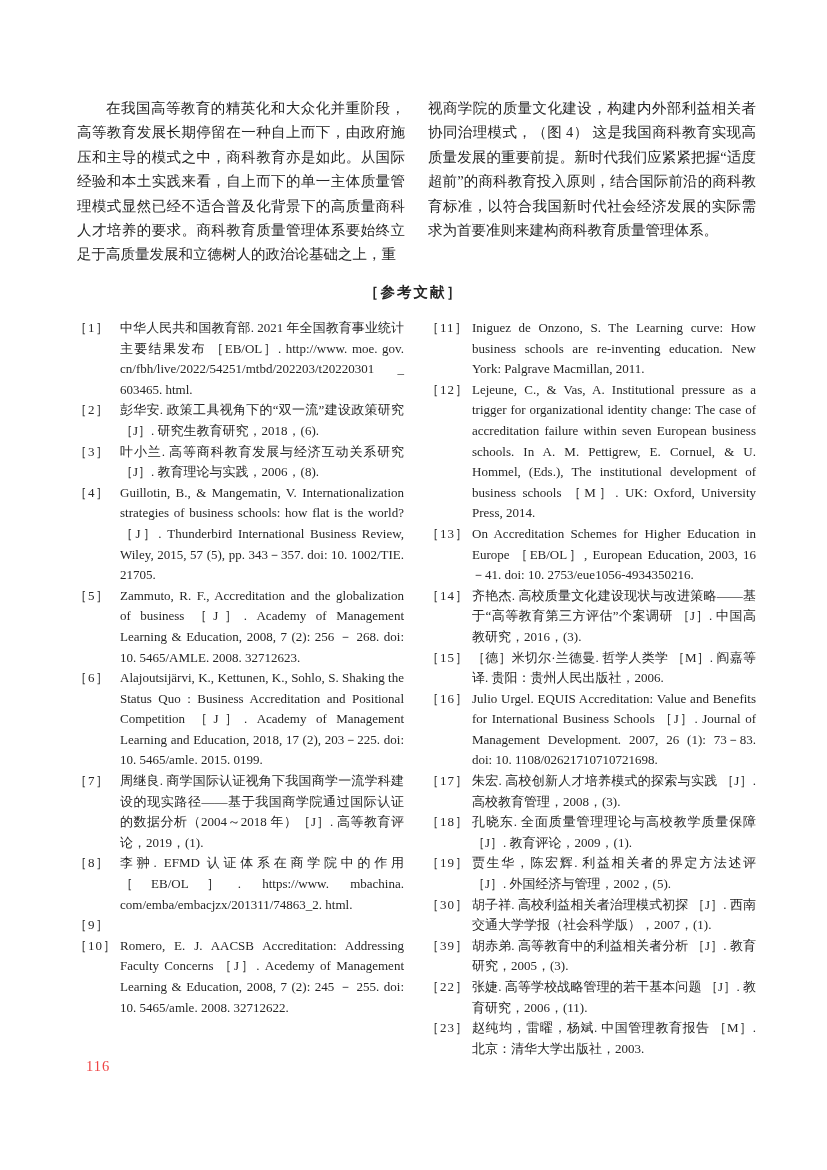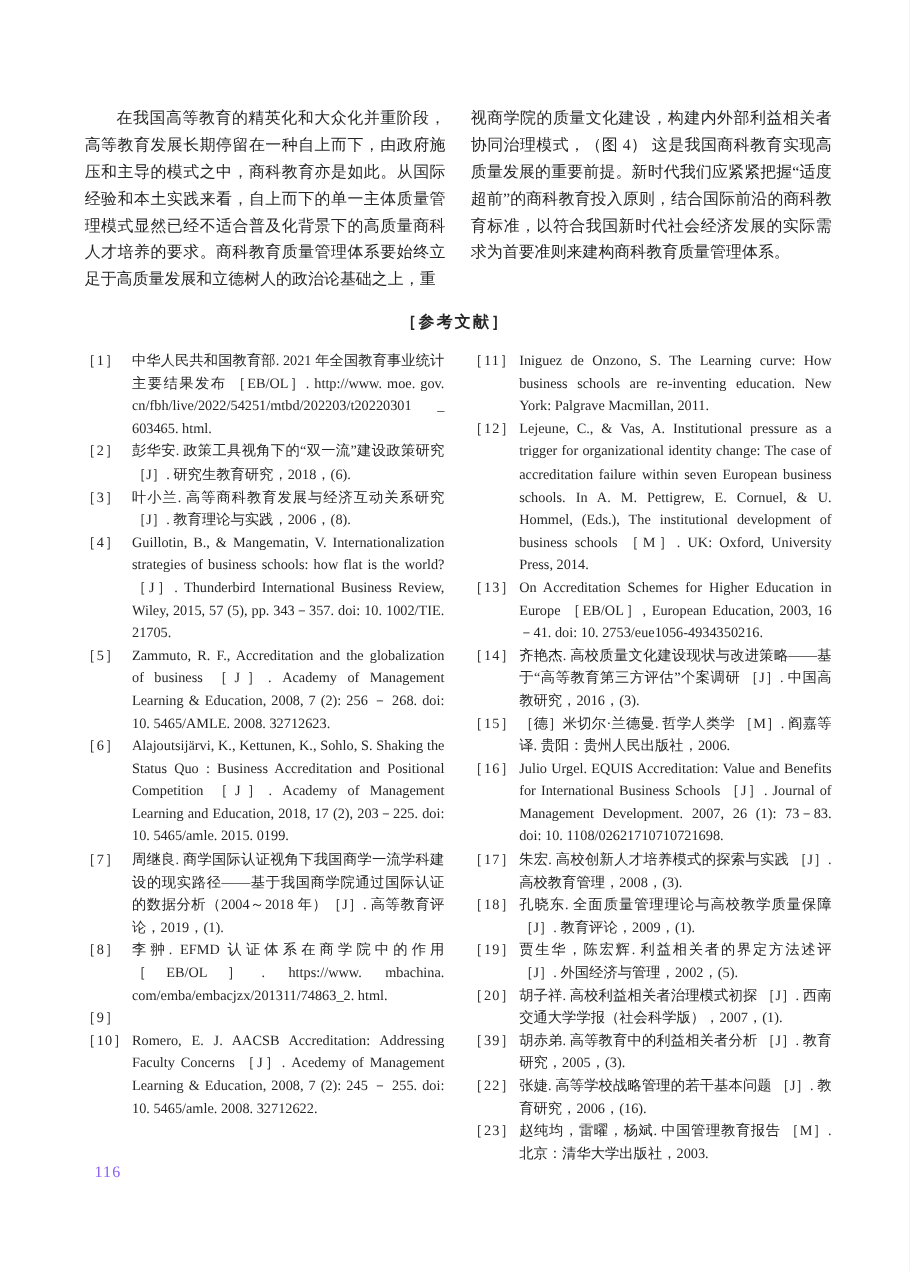--- a/index.html
+++ b/index.html
@@ -46,21 +46,21 @@
     letter-spacing:1px;
   }
   .ref-text{
     flex:1 1 auto;
     text-align:justify;text-justify:inter-word;
     word-break:break-word;
   }
   
   .page-number{
     position:absolute;left:86px;top:1058px;
-    font-size:14.5px;color:#8b5cf6;letter-spacing:1px;
+    font-size:14.5px;color:#ef4444;letter-spacing:1px;
   }
   
   .footer{
     position:absolute;left:28px;top:1190px;width:771px;
     display:flex;gap:28px;align-items:center;
     font-size:16px;
     color:#a9a9a9;
     white-space:nowrap;
   }
   .footer .footer-url{color:#a4a9b2;}
@@ -156,30 +156,30 @@
       </div>
       <div class="ref">
         <span class="ref-num">［18］</span>
         <div class="ref-text">孔晓东. 全面质量管理理论与高校教学质量保障 ［J］. 教育评论，2009，(1).</div>
       </div>
       <div class="ref">
         <span class="ref-num">［19］</span>
         <div class="ref-text">贾生华，陈宏辉. 利益相关者的界定方法述评 ［J］. 外国经济与管理，2002，(5).</div>
       </div>
       <div class="ref">
-        <span class="ref-num">［20］</span>
+        <span class="ref-num">［30］</span>
         <div class="ref-text">胡子祥. 高校利益相关者治理模式初探 ［J］. 西南交通大学学报（社会科学版），2007，(1).</div>
       </div>
       <div class="ref">
         <span class="ref-num">［39］</span>
         <div class="ref-text">胡赤弟. 高等教育中的利益相关者分析 ［J］. 教育研究，2005，(3).</div>
       </div>
       <div class="ref">
         <span class="ref-num">［22］</span>
-        <div class="ref-text">张婕. 高等学校战略管理的若干基本问题 ［J］. 教育研究，2006，(16).</div>
+        <div class="ref-text">张婕. 高等学校战略管理的若干基本问题 ［J］. 教育研究，2006，(11).</div>
       </div>
       <div class="ref">
         <span class="ref-num">［23］</span>
         <div class="ref-text">赵纯均，雷曜，杨斌. 中国管理教育报告 ［M］. 北京：清华大学出版社，2003.</div>
       </div>
     </div>
 
   </div>
 
   <div class="page-number">116</div>

